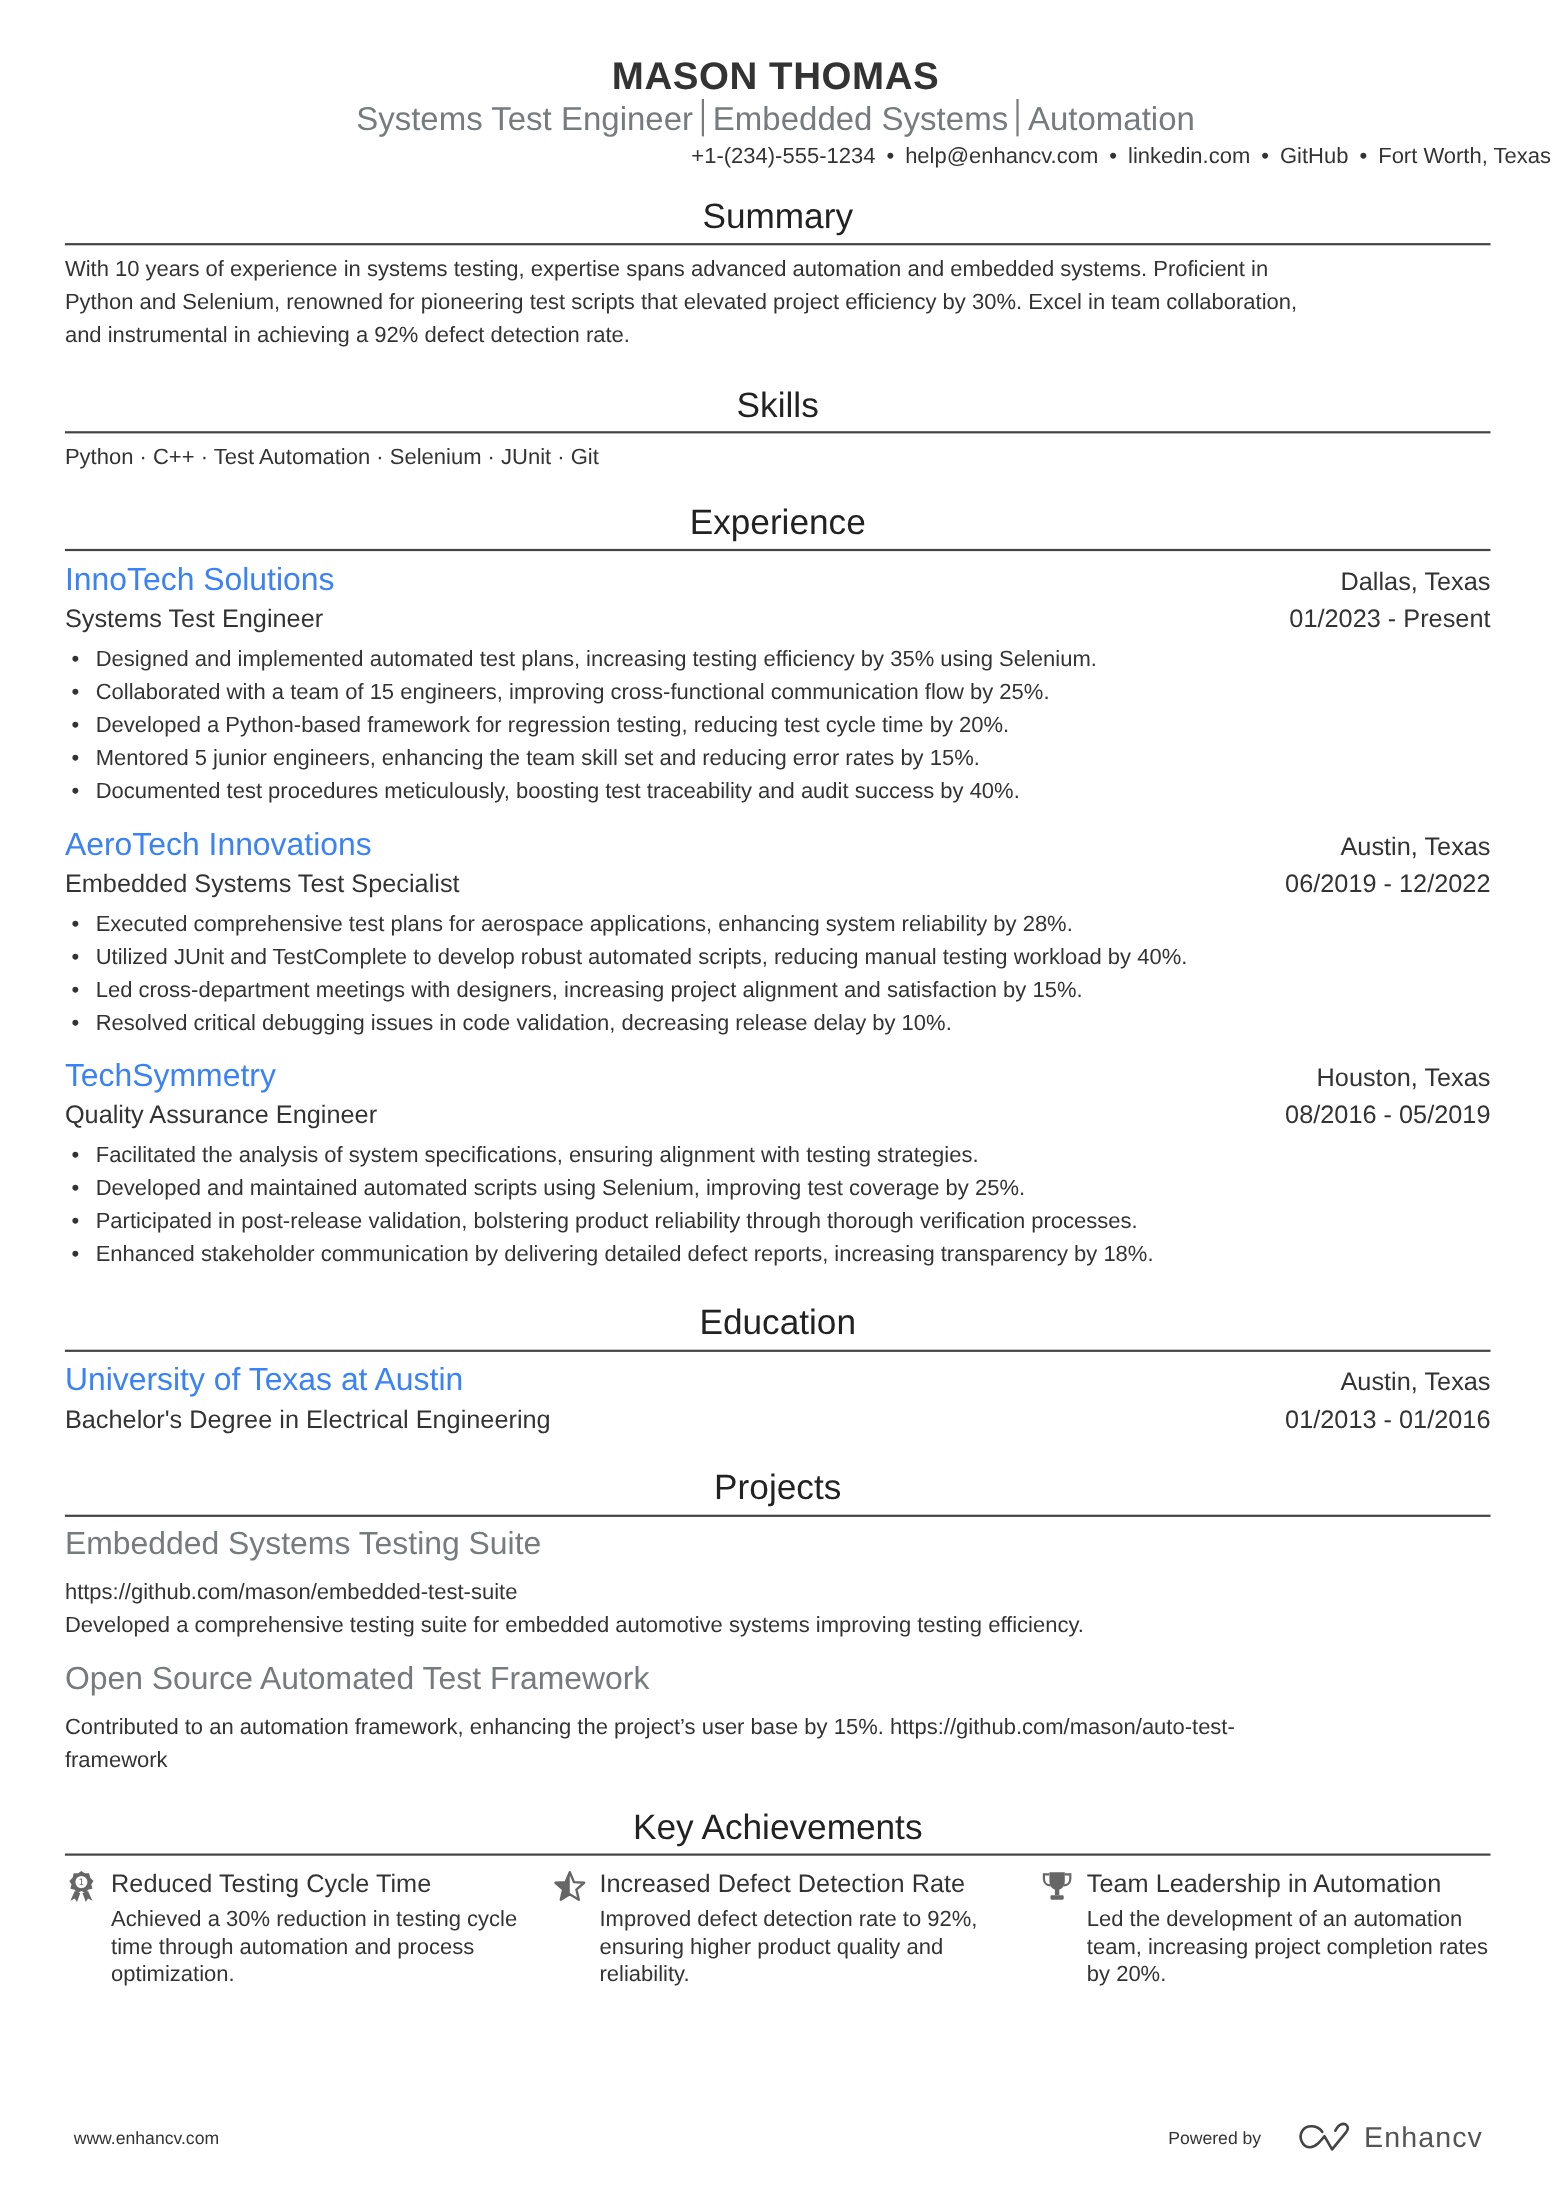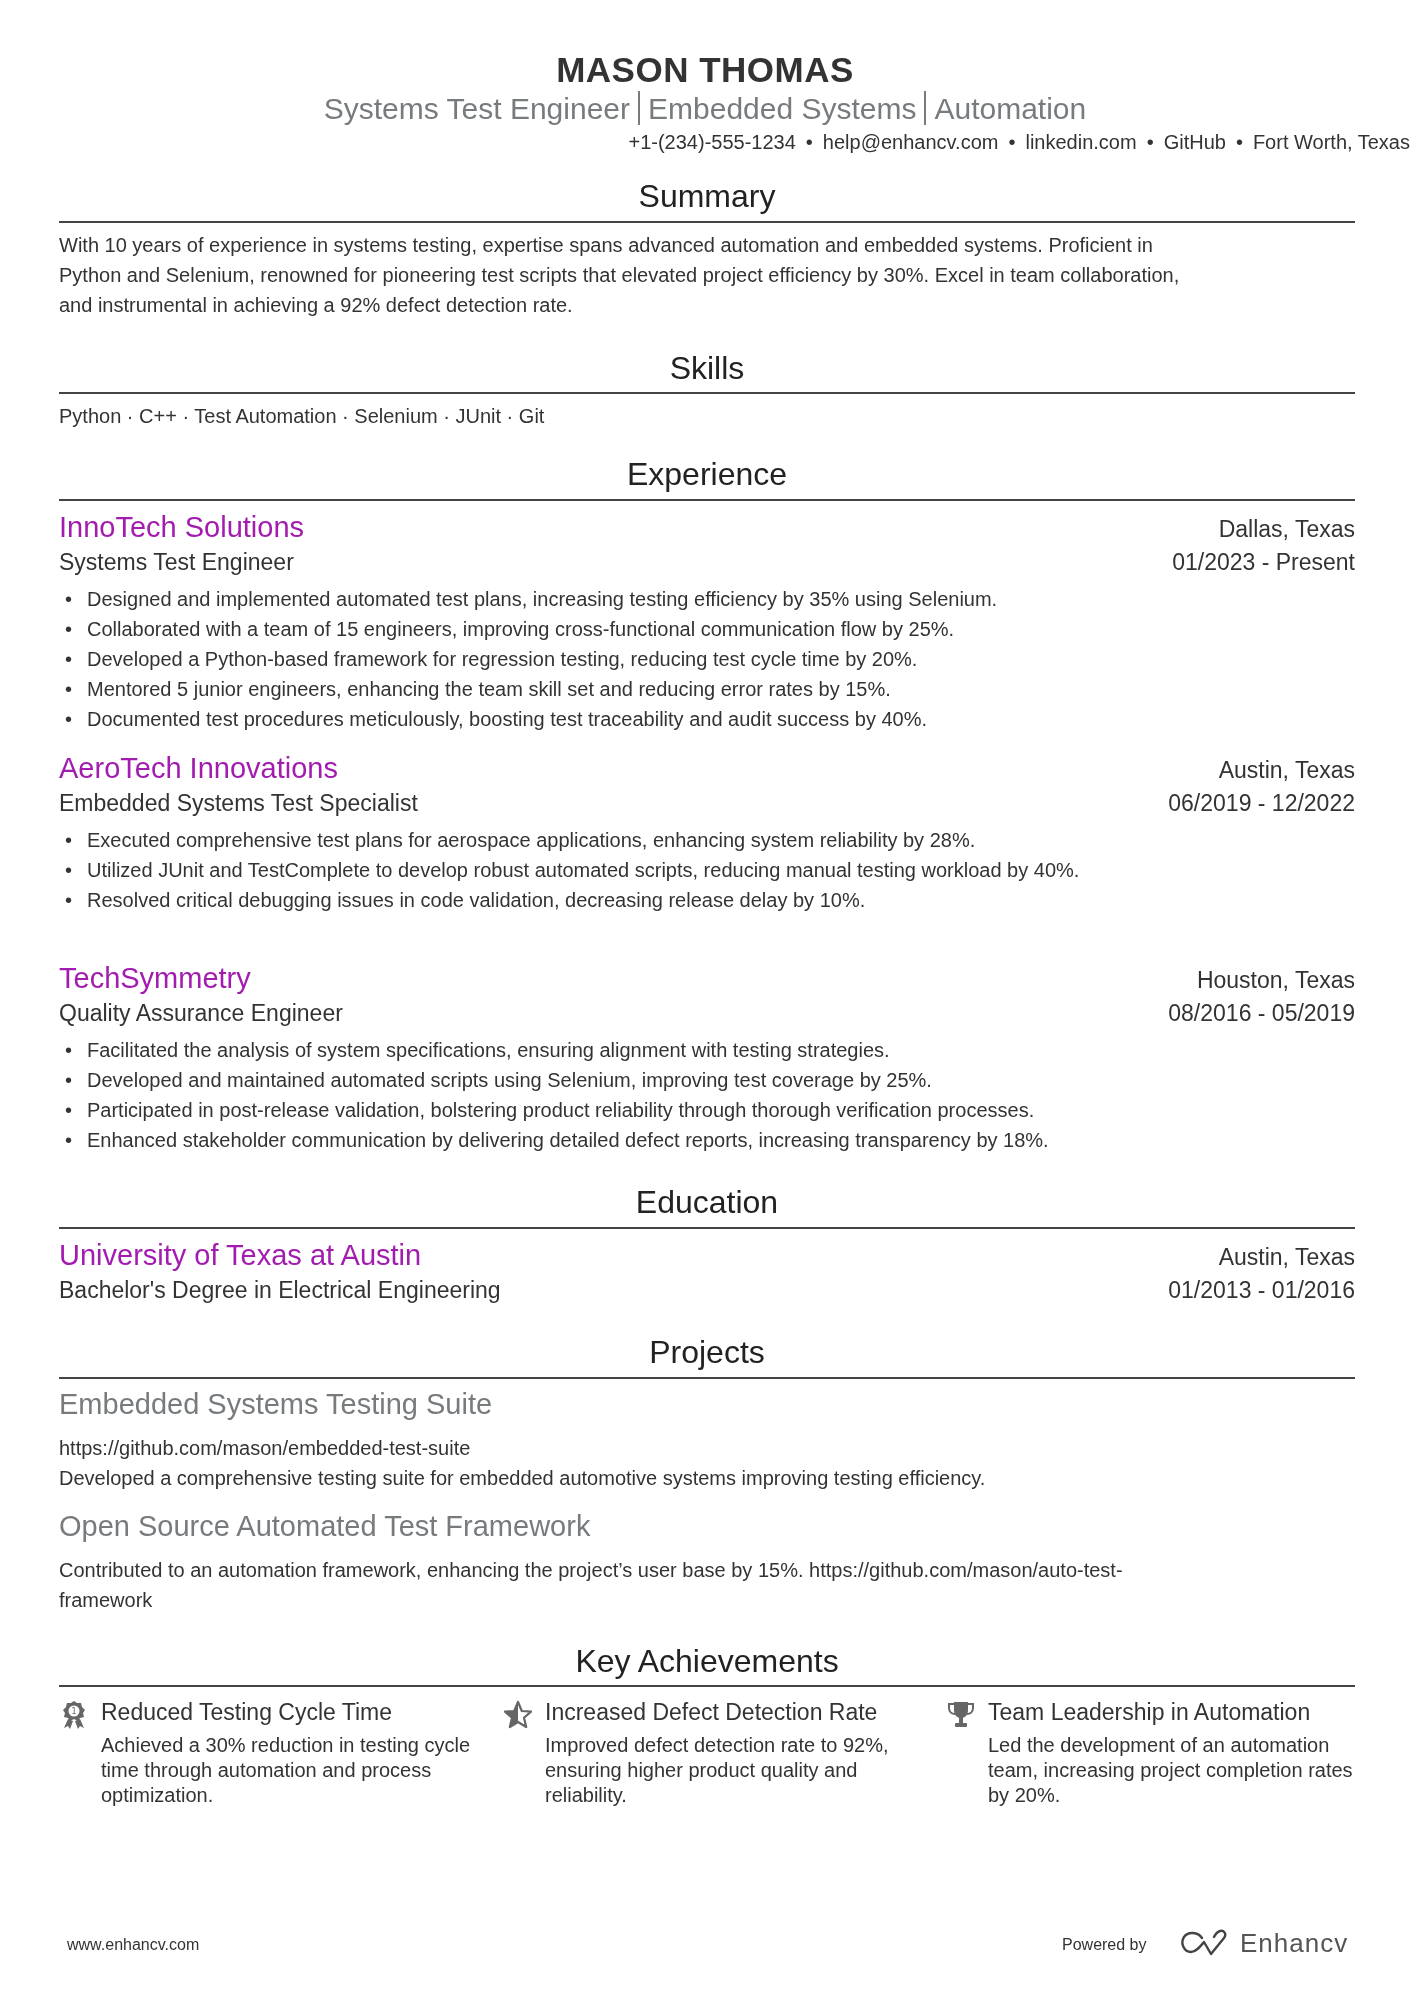--- a/index.html
+++ b/index.html
@@ -9,21 +9,21 @@
   .center { left: 0; width: 1410px; text-align: center; }
   .name { top: 50px; font-size: 35px; font-weight: bold; color: #333333; letter-spacing: 0.5px; line-height: 40px; }
   .subtitle { top: 90px; font-size: 30px; color: #777b7e; line-height: 38px; }
   .subtitle .sep { display: inline-block; width: 2px; height: 34px; background: #777b7e; vertical-align: -6px; margin: 0 8px; }
   .contact { top: 129px; font-size: 20px; color: #333333; line-height: 26px; text-align: right; }
   .contact .dot { margin: 0 10px; }
   .sec-head { left: 59px; width: 1296px; text-align: center; font-size: 32px; color: #222222; line-height: 34px; }
   .rule { left: 59px; width: 1296px; height: 2px; background: #444444; }
   .body-text { left: 59px; width: 1296px; font-size: 20px; line-height: 30px; color: #333333; }
   .row { left: 59px; width: 1296px; display: flex; justify-content: space-between; align-items: baseline; }
-  .company { font-size: 29px; color: #a21caf; line-height: 36px; }
+  .company { font-size: 29px; color: #3b82f6; line-height: 36px; }
   .loc { font-size: 23px; color: #333333; line-height: 30px; }
   .role { font-size: 23px; color: #333333; line-height: 30px; }
   .dates { font-size: 23px; color: #333333; line-height: 30px; }
   ul.bullets { position: absolute; left: 59px; width: 1296px; margin: 0; padding: 0; list-style: none; }
   ul.bullets li { font-size: 20px; line-height: 30px; color: #333333; padding-left: 28px; position: relative; }
   ul.bullets li::before { content: "•"; position: absolute; left: 6px; top: 0; color: #333333; }
   .proj-title { left: 59px; font-size: 29px; color: #777b7e; line-height: 36px; }
   .ach { width: 370px; }
   .ach-icon { position: absolute; width: 28px; height: 28px; }
   .ach-title { font-size: 23px; color: #333333; line-height: 29px; }
@@ -79,20 +79,21 @@
   <span class="company">AeroTech Innovations</span>
   <span class="loc">Austin, Texas</span>
 </div>
 <div class="abs row" style="top:788px;">
   <span class="role">Embedded Systems Test Specialist</span>
   <span class="dates">06/2019 - 12/2022</span>
 </div>
 <ul class="bullets" style="top:825px;">
   <li>Executed comprehensive test plans for aerospace applications, enhancing system reliability by 28%.</li>
   <li>Utilized JUnit and TestComplete to develop robust automated scripts, reducing manual testing workload by 40%.</li>
+  <li>Led cross-department meetings with designers, increasing project alignment and satisfaction by 15%.</li>
   <li>Resolved critical debugging issues in code validation, decreasing release delay by 10%.</li>
 </ul>
 
 <div class="abs row" style="top:960px;">
   <span class="company">TechSymmetry</span>
   <span class="loc">Houston, Texas</span>
 </div>
 <div class="abs row" style="top:998px;">
   <span class="role">Quality Assurance Engineer</span>
   <span class="dates">08/2016 - 05/2019</span>

